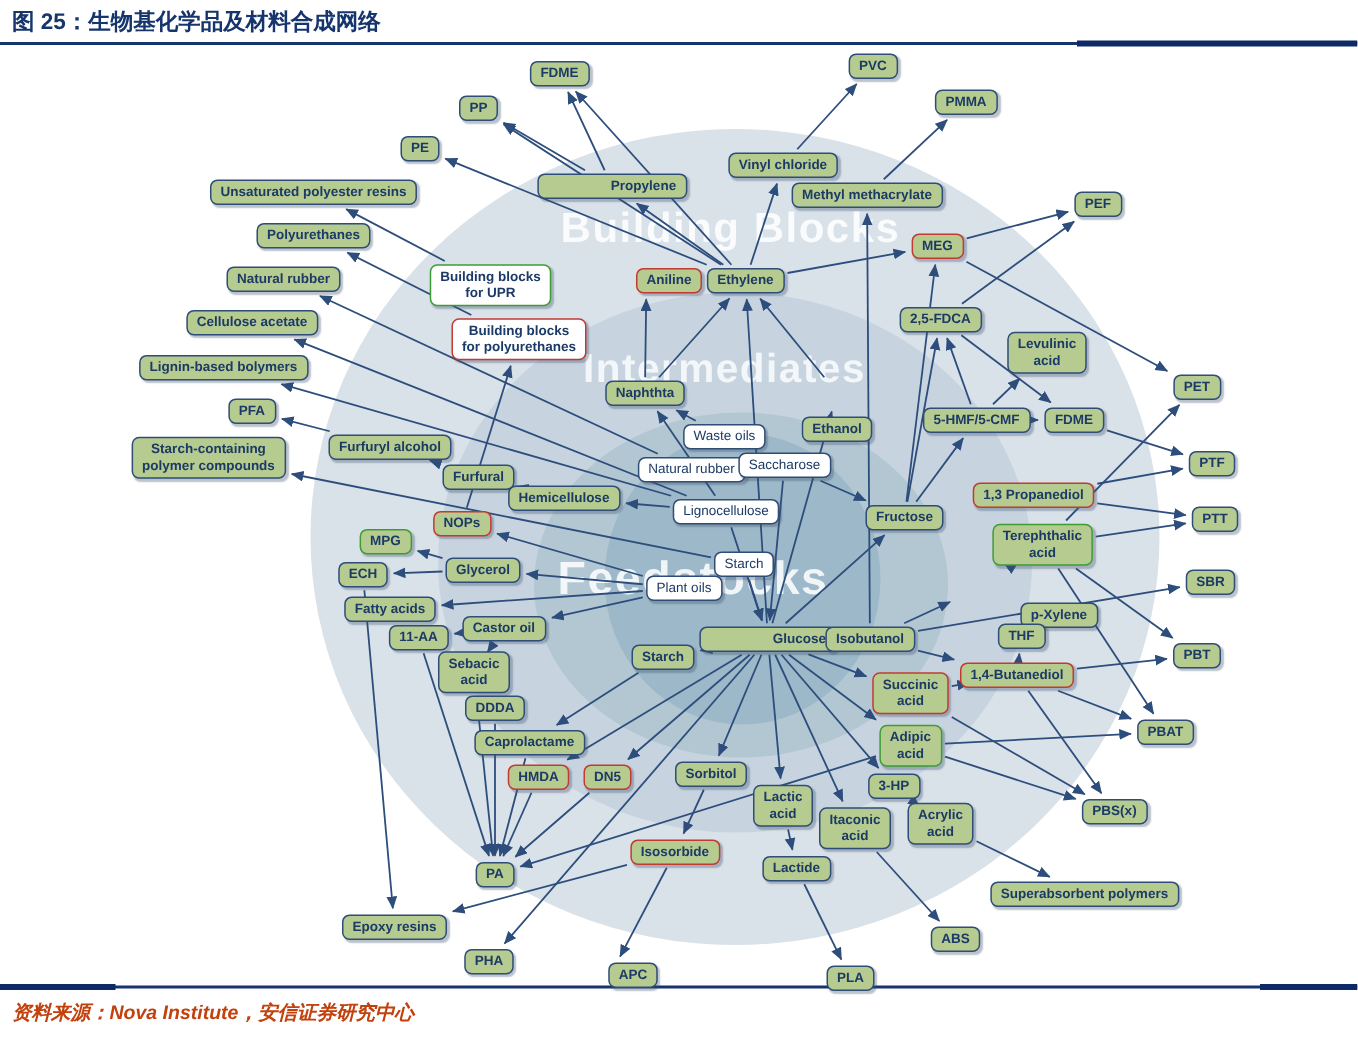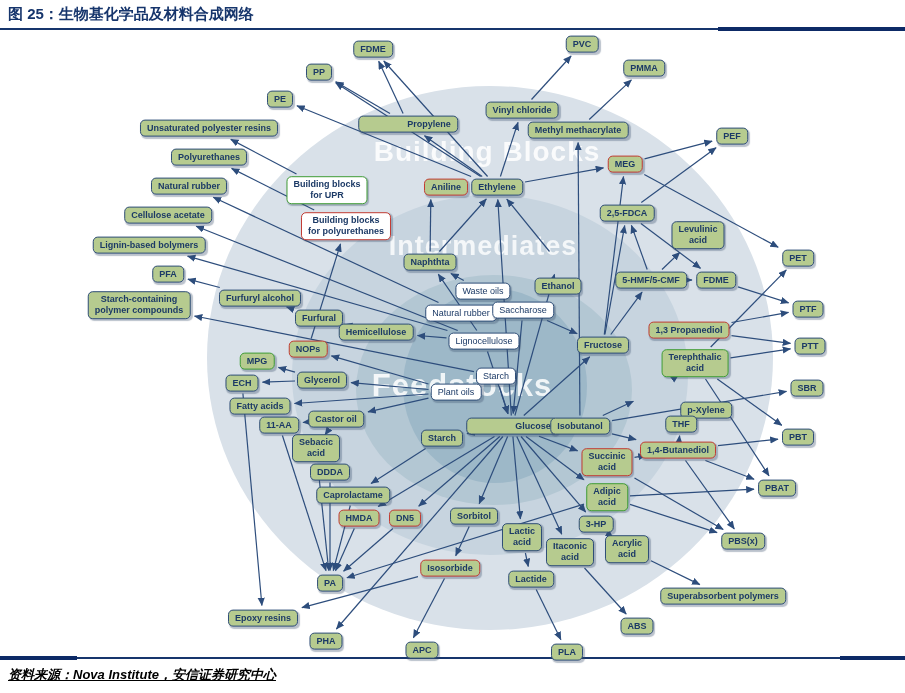--- a/index.html
+++ b/index.html
@@ -4,21 +4,21 @@
 <style>
   html,body{margin:0;padding:0;}
   body{width:905px;height:693px;position:relative;background:#ffffff;overflow:hidden;
        font-family:"Liberation Sans",sans-serif;}
   #titlebar{position:absolute;left:8px;top:5px;font-size:15px;font-weight:bold;color:#16356c;}
   #top-rule{position:absolute;left:0;top:28px;width:905px;height:2px;background:#16356c;}
   #top-rule-thick{position:absolute;left:718px;top:27px;width:187px;height:4px;background:#0d2a66;}
   #bottom-rule{position:absolute;left:0;top:657px;width:905px;height:2px;background:#16356c;}
   #bottom-rule-left{position:absolute;left:0;top:656px;width:77px;height:4px;background:#0d2a66;}
   #bottom-rule-right{position:absolute;left:840px;top:656px;width:65px;height:4px;background:#0d2a66;}
-  #footer{position:absolute;left:8px;top:666px;font-size:13px;font-style:italic;font-weight:bold;color:#000000;text-decoration:underline;}
+  #footer{position:absolute;left:8px;top:666px;font-size:13px;font-style:italic;font-weight:bold;color:#c2410c;}
   #diagram{position:absolute;left:0;top:0;width:905px;height:693px;}
   .ring{position:absolute;border-radius:50%;z-index:0;}
   .ring-label{position:absolute;transform:translate(-50%,-50%);font-weight:bold;letter-spacing:1px;
               z-index:1;white-space:nowrap;}
   #edges{position:absolute;left:0;top:0;z-index:2;}
   .node{position:absolute;transform:translate(-50%,-50%);z-index:3;
         background:#b6cb8f;border:1.5px solid #2e4d77;border-radius:5px;
         padding:2px 6px;font-size:9px;font-weight:bold;color:#1c3a66;
         text-align:center;white-space:pre;line-height:1.2;
         box-shadow:1.5px 1.5px 1px rgba(60,80,110,.35);}

